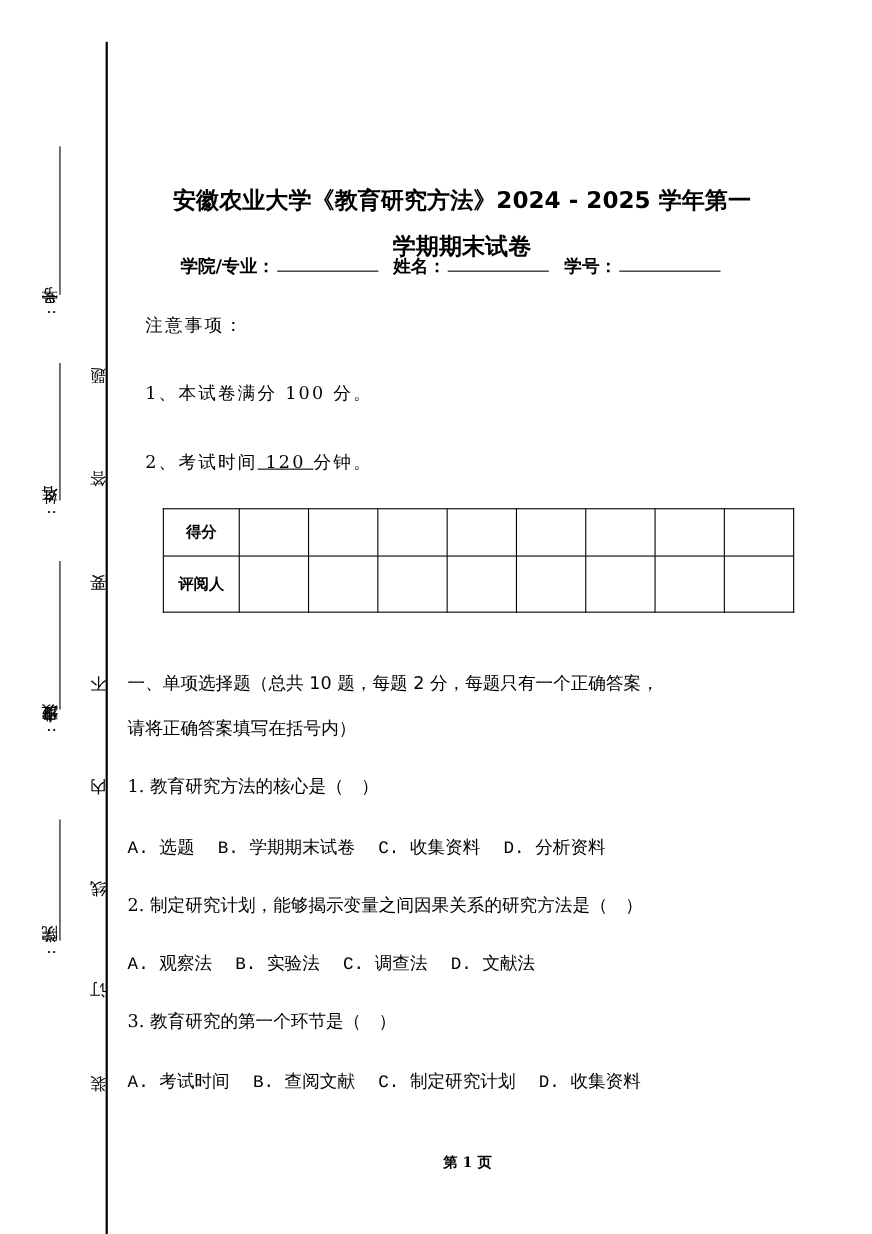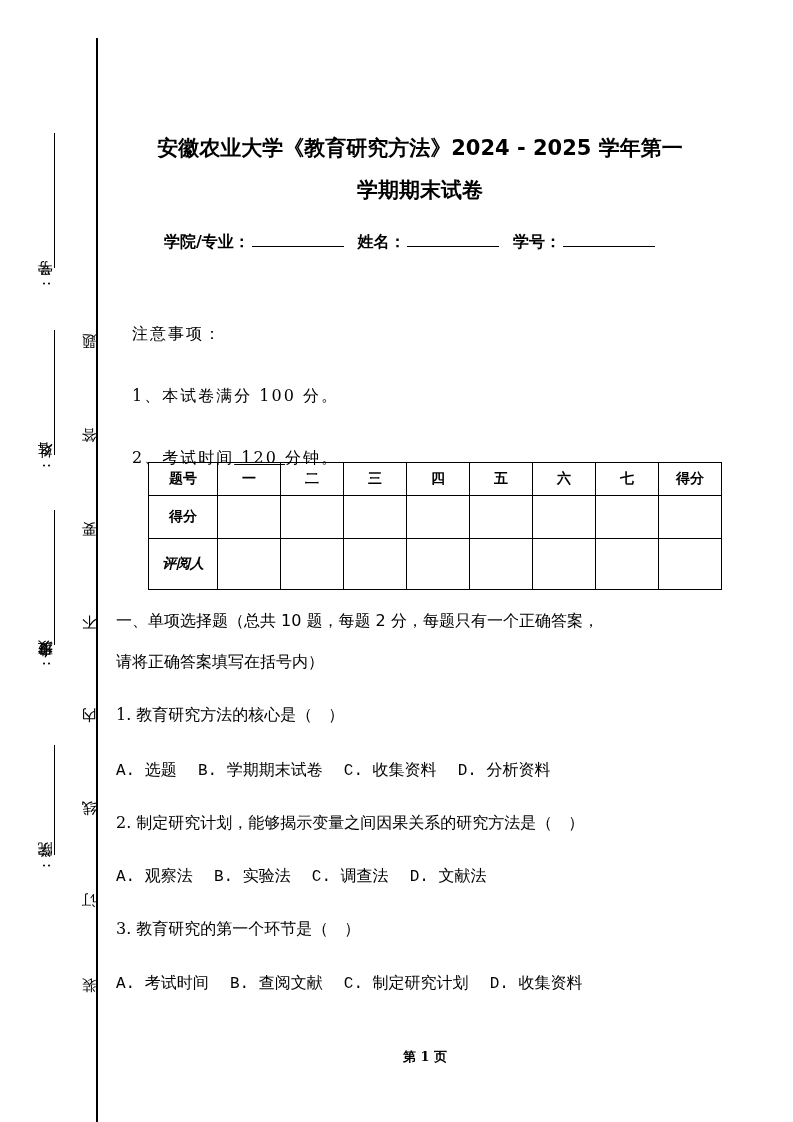--- a/index.html
+++ b/index.html
@@ -10,39 +10,39 @@
     .vline { position: absolute; left: 96px; top: 38px; width: 1.5px; height: 1084px; background: #000; }
     .margin-line { position: absolute; left: 54px; width: 1px; background: #000; }
     .vtext {
       position: absolute; writing-mode: vertical-rl; transform: rotate(180deg);
       font-size: 15px; letter-spacing: 1px; white-space: nowrap;
     }
     .vchar { position: absolute; left: 80px; font-size: 15px; writing-mode: vertical-rl; transform: rotate(180deg); }
 
     .title {
       position: absolute; left: 110px; width: 620px; text-align: center;
-      font-family: "DejaVu Sans", "Liberation Sans", sans-serif; font-weight: bold; font-size: 21px;
+      font-family: "DejaVu Sans", "Liberation Sans", sans-serif; font-weight: bold; font-size: 21px; margin-top: 34px;
     }
     .info-line {
       position: absolute; top: 232px; left: 164px; font-size: 16px; font-weight: bold;
       font-family: "DejaVu Sans", "Liberation Sans", sans-serif; white-space: nowrap;
     }
     .info-line .blank { display: inline-block; width: 92px; border-bottom: 1px solid #000; height: 14px; margin: 0 8px 0 2px; vertical-align: baseline; }
-    .para { position: absolute; left: 132px; font-size: 16px; letter-spacing: 2px; white-space: nowrap; margin-top: 38px; }
+    .para { position: absolute; left: 132px; font-size: 16px; letter-spacing: 2px; white-space: nowrap; }
     .para .u { text-decoration: underline; }
 
     table.score {
       position: absolute; left: 148px; top: 462px; border-collapse: collapse;
       font-family: "DejaVu Sans", "Liberation Sans", sans-serif; font-size: 14px; font-weight: bold;
     }
     table.score td { border: 1.5px solid #000; text-align: center; width: 60px; }
     table.score td.first { width: 66px; }
     table.score tr.h td { height: 30px; }
     table.score tr.r1 td { height: 40px; }
-    table.score tr.r2 td { height: 48px; font-style: italic; }
+    table.score tr.r2 td { height: 48px; }
 
     .q { position: absolute; left: 116px; font-size: 16px; white-space: nowrap; font-family: "DejaVu Sans", "Liberation Sans", sans-serif; }
     .q .num, .q .opt { font-family: "DejaVu Serif", "Liberation Serif", serif; }
     .opt-item { margin-right: 16px; font-family: Liberation Mono, monospace; }
     .footer {
       position: absolute; top: 1048px; left: 0; width: 850px; text-align: center;
       font-size: 13px; font-weight: bold;
     }
   </style>
 </head>
@@ -78,31 +78,20 @@
 </div>
 
 <div class="para" style="top:286px">注意事项：</div>
 <div class="para" style="top:348px">1、本试卷满分 100 分。</div>
 <div class="para" style="top:410px">
   <span>2、考试时间</span><span class="u"> 120 </span><span>分钟。</span>
 </div>
 
 <table class="score">
   <tbody>
-      <tr class="h">
-    <td class="first">题号</td>
-    <td>一</td>
-    <td>二</td>
-    <td>三</td>
-    <td>四</td>
-    <td>五</td>
-    <td>六</td>
-    <td>七</td>
-    <td>得分</td>
-  </tr>
   <tr class="r1">
     <td class="first">得分</td>
     <td></td>
         <td></td>
     <td></td>
         <td></td>
     <td></td>
         <td></td>
     <td></td>
         <td></td>

